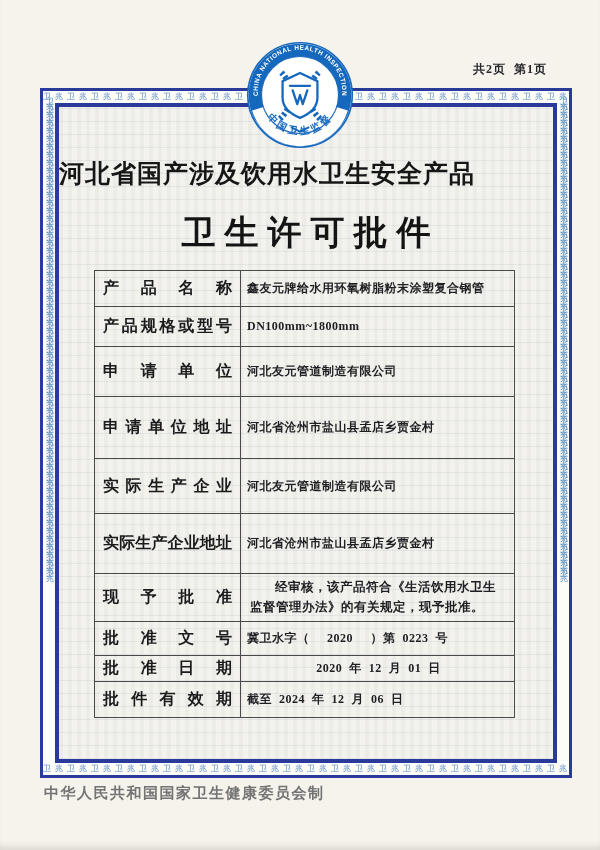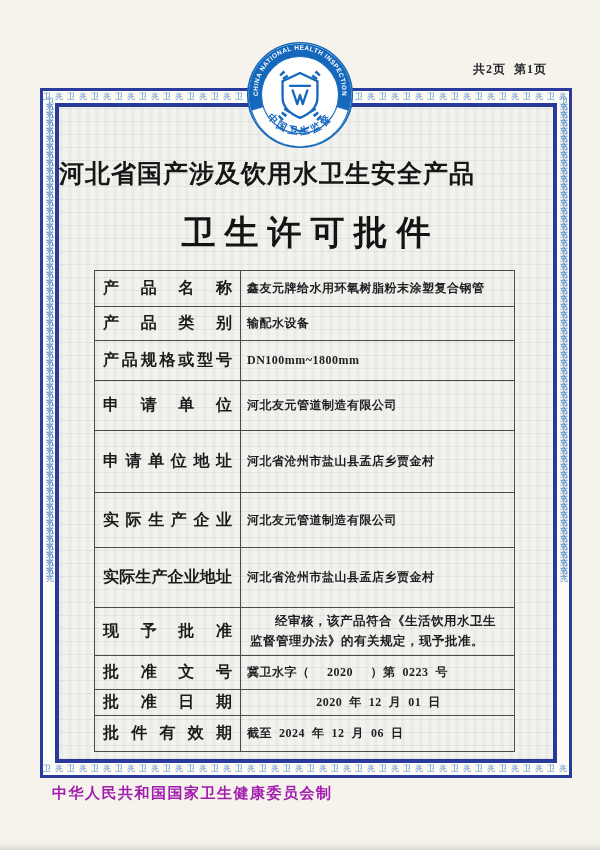--- a/index.html
+++ b/index.html
@@ -78,21 +78,21 @@
   }
   tr.r1{height:36px;} tr.r2{height:34px;} tr.r3{height:40px;}
   tr.r4{height:50px;} tr.r5{height:62px;} tr.r6{height:55px;}
   tr.r7{height:60px;margin-top:12px;} tr.r8{height:48px;} tr.r9{height:34px;padding-left:40px;}
   tr.r10{height:23px;} tr.r11{height:36px;}
   
   .emblem{position:absolute;left:245px;top:40px;width:110px;height:110px;}
   
   .footer{
     position:absolute;left:44px;top:784px;
-    font-size:15px;font-weight:bold;letter-spacing:1.5px;color:#a21caf;margin-left:8px;
+    font-size:15px;font-weight:bold;letter-spacing:1.5px;color:#737373;
   }
 </style>
 </head>
 <body>
 
 <div class="page">
 
   <div class="pagination">共2页  第1页</div>
 
   <div class="frame">
@@ -103,24 +103,20 @@
 
     <div class="inner">
       <div class="title1">河北省国产涉及饮用水卫生安全产品</div>
       <div class="title2">卫生许可批件</div>
 
       <table class="tbl">
         <tbody>
             <tr class="r1">
           <td class="lbl">产品名称</td>
           <td class="val">鑫友元牌给水用环氧树脂粉末涂塑复合钢管</td>
-        </tr>
-        <tr class="r2">
-          <td class="lbl">产品类别</td>
-          <td class="val">输配水设备</td>
         </tr>
         <tr class="r3">
           <td class="lbl">产品规格或型号</td>
           <td class="val">DN100mm~1800mm</td>
         </tr>
         <tr class="r4">
           <td class="lbl">申请单位</td>
           <td class="val">河北友元管道制造有限公司</td>
         </tr>
         <tr class="r5">

